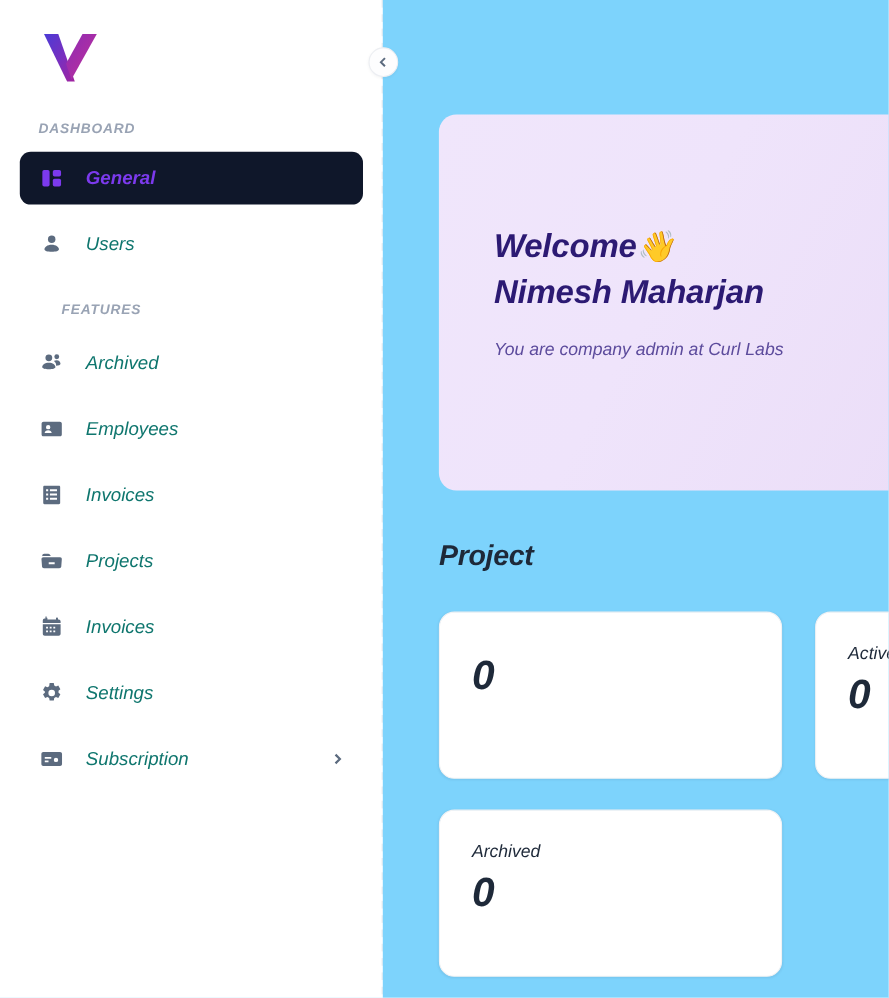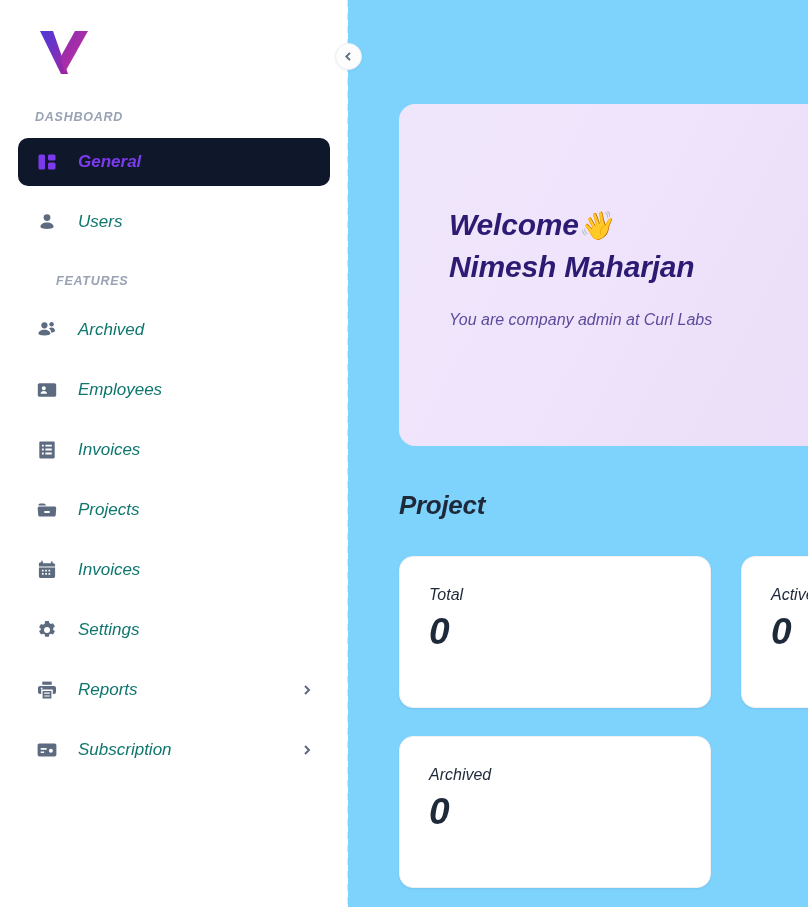--- a/index.html
+++ b/index.html
@@ -324,35 +324,20 @@
 
       <li class="nav-item">
         <span class="nav-icon">
           <svg width="20" height="20" viewBox="0 0 20 20">
             <path d="M8.1.9h3.8l.4 2.2 1.6.9 2.1-.8 1.9 3.3-1.7 1.4v1.9l1.7 1.4-1.9 3.3-2.1-.8-1.6.9-.4 2.2H8.1l-.4-2.2-1.6-.9-2.1.8-1.9-3.3 1.7-1.4V8.6L2.1 7.2 4 3.9l2.1.8 1.6-.9zM10 7a3 3 0 100 6 3 3 0 000-6z"></path>
           </svg>
         </span>
         <span class="nav-label">Settings</span>
       </li>
 
-      <li class="nav-item">
-        <span class="nav-icon">
-          <svg width="20" height="20" viewBox="0 0 20 20">
-            <path d="M5.3 1.6h9.4v3.2H5.3z"></path>
-            <path d="M3 6.1h14c1.1 0 2 .9 2 2v4c0 1.1-.9 2-2 2h-1.2V9.6H4.2V14H3c-1.1 0-2-.9-2-2v-4c0-1.1.9-2 2-2zm1.6 1.3a.9.9 0 100 1.8.9.9 0 000-1.8z"></path>
-            <path d="M5.6 11h8.8v7.4H5.6zm1.6 1.6v1.2h5.6v-1.2zm0 2.8v1.2h5.6v-1.2z"></path>
-          </svg>
-        </span>
-        <span class="nav-label">Reports</span>
-        <span class="nav-chevron">
-          <svg width="12" height="12" viewBox="0 0 12 12">
-              <polyline points="4,2 8,6 4,10"></polyline>
-            </svg>
-        </span>
-      </li>
 
       <li class="nav-item">
         <span class="nav-icon">
           <svg width="20" height="20" viewBox="0 0 20 20">
             <path d="M2.4 3.6h15.2c1 0 1.8.8 1.8 1.8v9.2c0 1-.8 1.8-1.8 1.8H2.4c-1 0-1.8-.8-1.8-1.8V5.4c0-1 .8-1.8 1.8-1.8zm1.3 4.5v1.6h5.9V8.1zm0 3.3v1.6h3.4v-1.6zm10.2-2.6a2 2 0 100 4 2 2 0 000-4z"></path>
           </svg>
         </span>
         <span class="nav-label">Subscription</span>
         <span class="nav-chevron">
           <svg width="12" height="12" viewBox="0 0 12 12">
@@ -381,21 +366,20 @@
           </div>
           <div>Nimesh Maharjan</div>
         </div>
         <div class="welcome-sub">You are company admin at Curl Labs</div>
       </section>
 
       <h2 class="section-heading">Project</h2>
 
       <div class="stat-row">
         <div class="stat-card">
-          <div class="stat-label">Total</div>
           <div class="stat-value">0</div>
         </div>
         <div class="stat-card">
           <div class="stat-label">Active</div>
           <div class="stat-value">0</div>
         </div>
       </div>
 
       <div class="stat-row second">
         <div class="stat-card">

